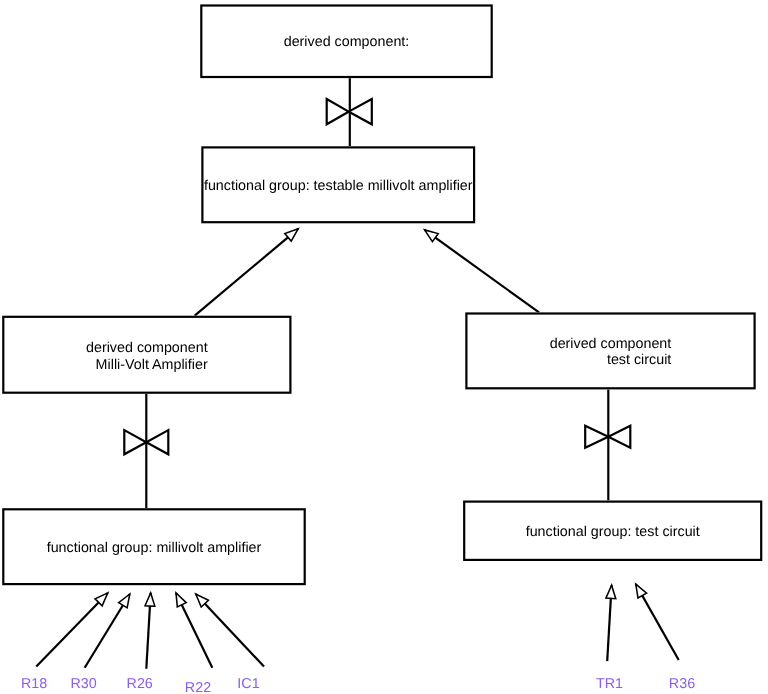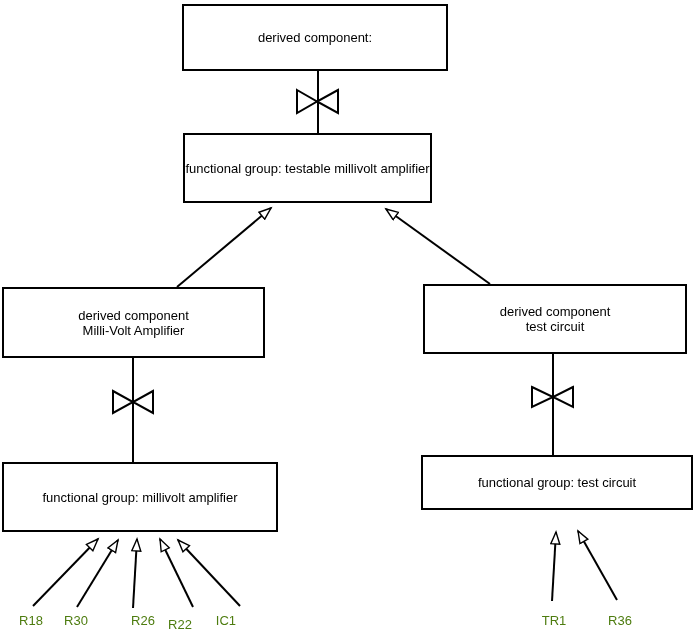--- a/index.html
+++ b/index.html
@@ -25,27 +25,27 @@
     position: absolute;
     border: 2px solid #000000;
     background: #ffffff;
     display: flex;
     align-items: center;
     justify-content: center;
     font-size: 13px;
     line-height: 15px;
     color: #000000;
   }
-  .node .lines { text-align: center; }
+  .node .lines { text-align: right; }
   .comp-label {
     position: absolute;
     width: 48px;
     font-size: 13px;
     text-align: center;
-    color: #4d7c0f;
+    color: #8b5cf6;
     white-space: nowrap;
   }
 </style>
 </head>
 <body>
 
 <div class="canvas">
 
   <svg class="overlay" width="698" height="631" viewBox="0 0 698 631" xmlns="http://www.w3.org/2000/svg">
     <defs>
@@ -124,19 +124,19 @@
   <div class="node" style="left:2px; top:462px; width:276px; height:70px;">
     <div class="lines">functional group: millivolt amplifier</div>
   </div>
 
   <div class="node" style="left:421px; top:455px; width:272px; height:55px;">
     <div class="lines">functional group: test circuit</div>
   </div>
 
   <div class="comp-label" style="left:7px; top:613px;">R18</div>
   <div class="comp-label" style="left:52px; top:613px;">R30</div>
-  <div class="comp-label" style="left:119px; top:613px;">R26</div>
+  <div class="comp-label" style="left:103px; top:613px;">R26</div>
   <div class="comp-label" style="left:156px; top:617px;">R22</div>
   <div class="comp-label" style="left:188px; top:613px;text-align:right;">IC1</div>
   <div class="comp-label" style="left:530px; top:613px;">TR1</div>
   <div class="comp-label" style="left:596px; top:613px;">R36</div>
 
 </div>
 
 </body></html>

